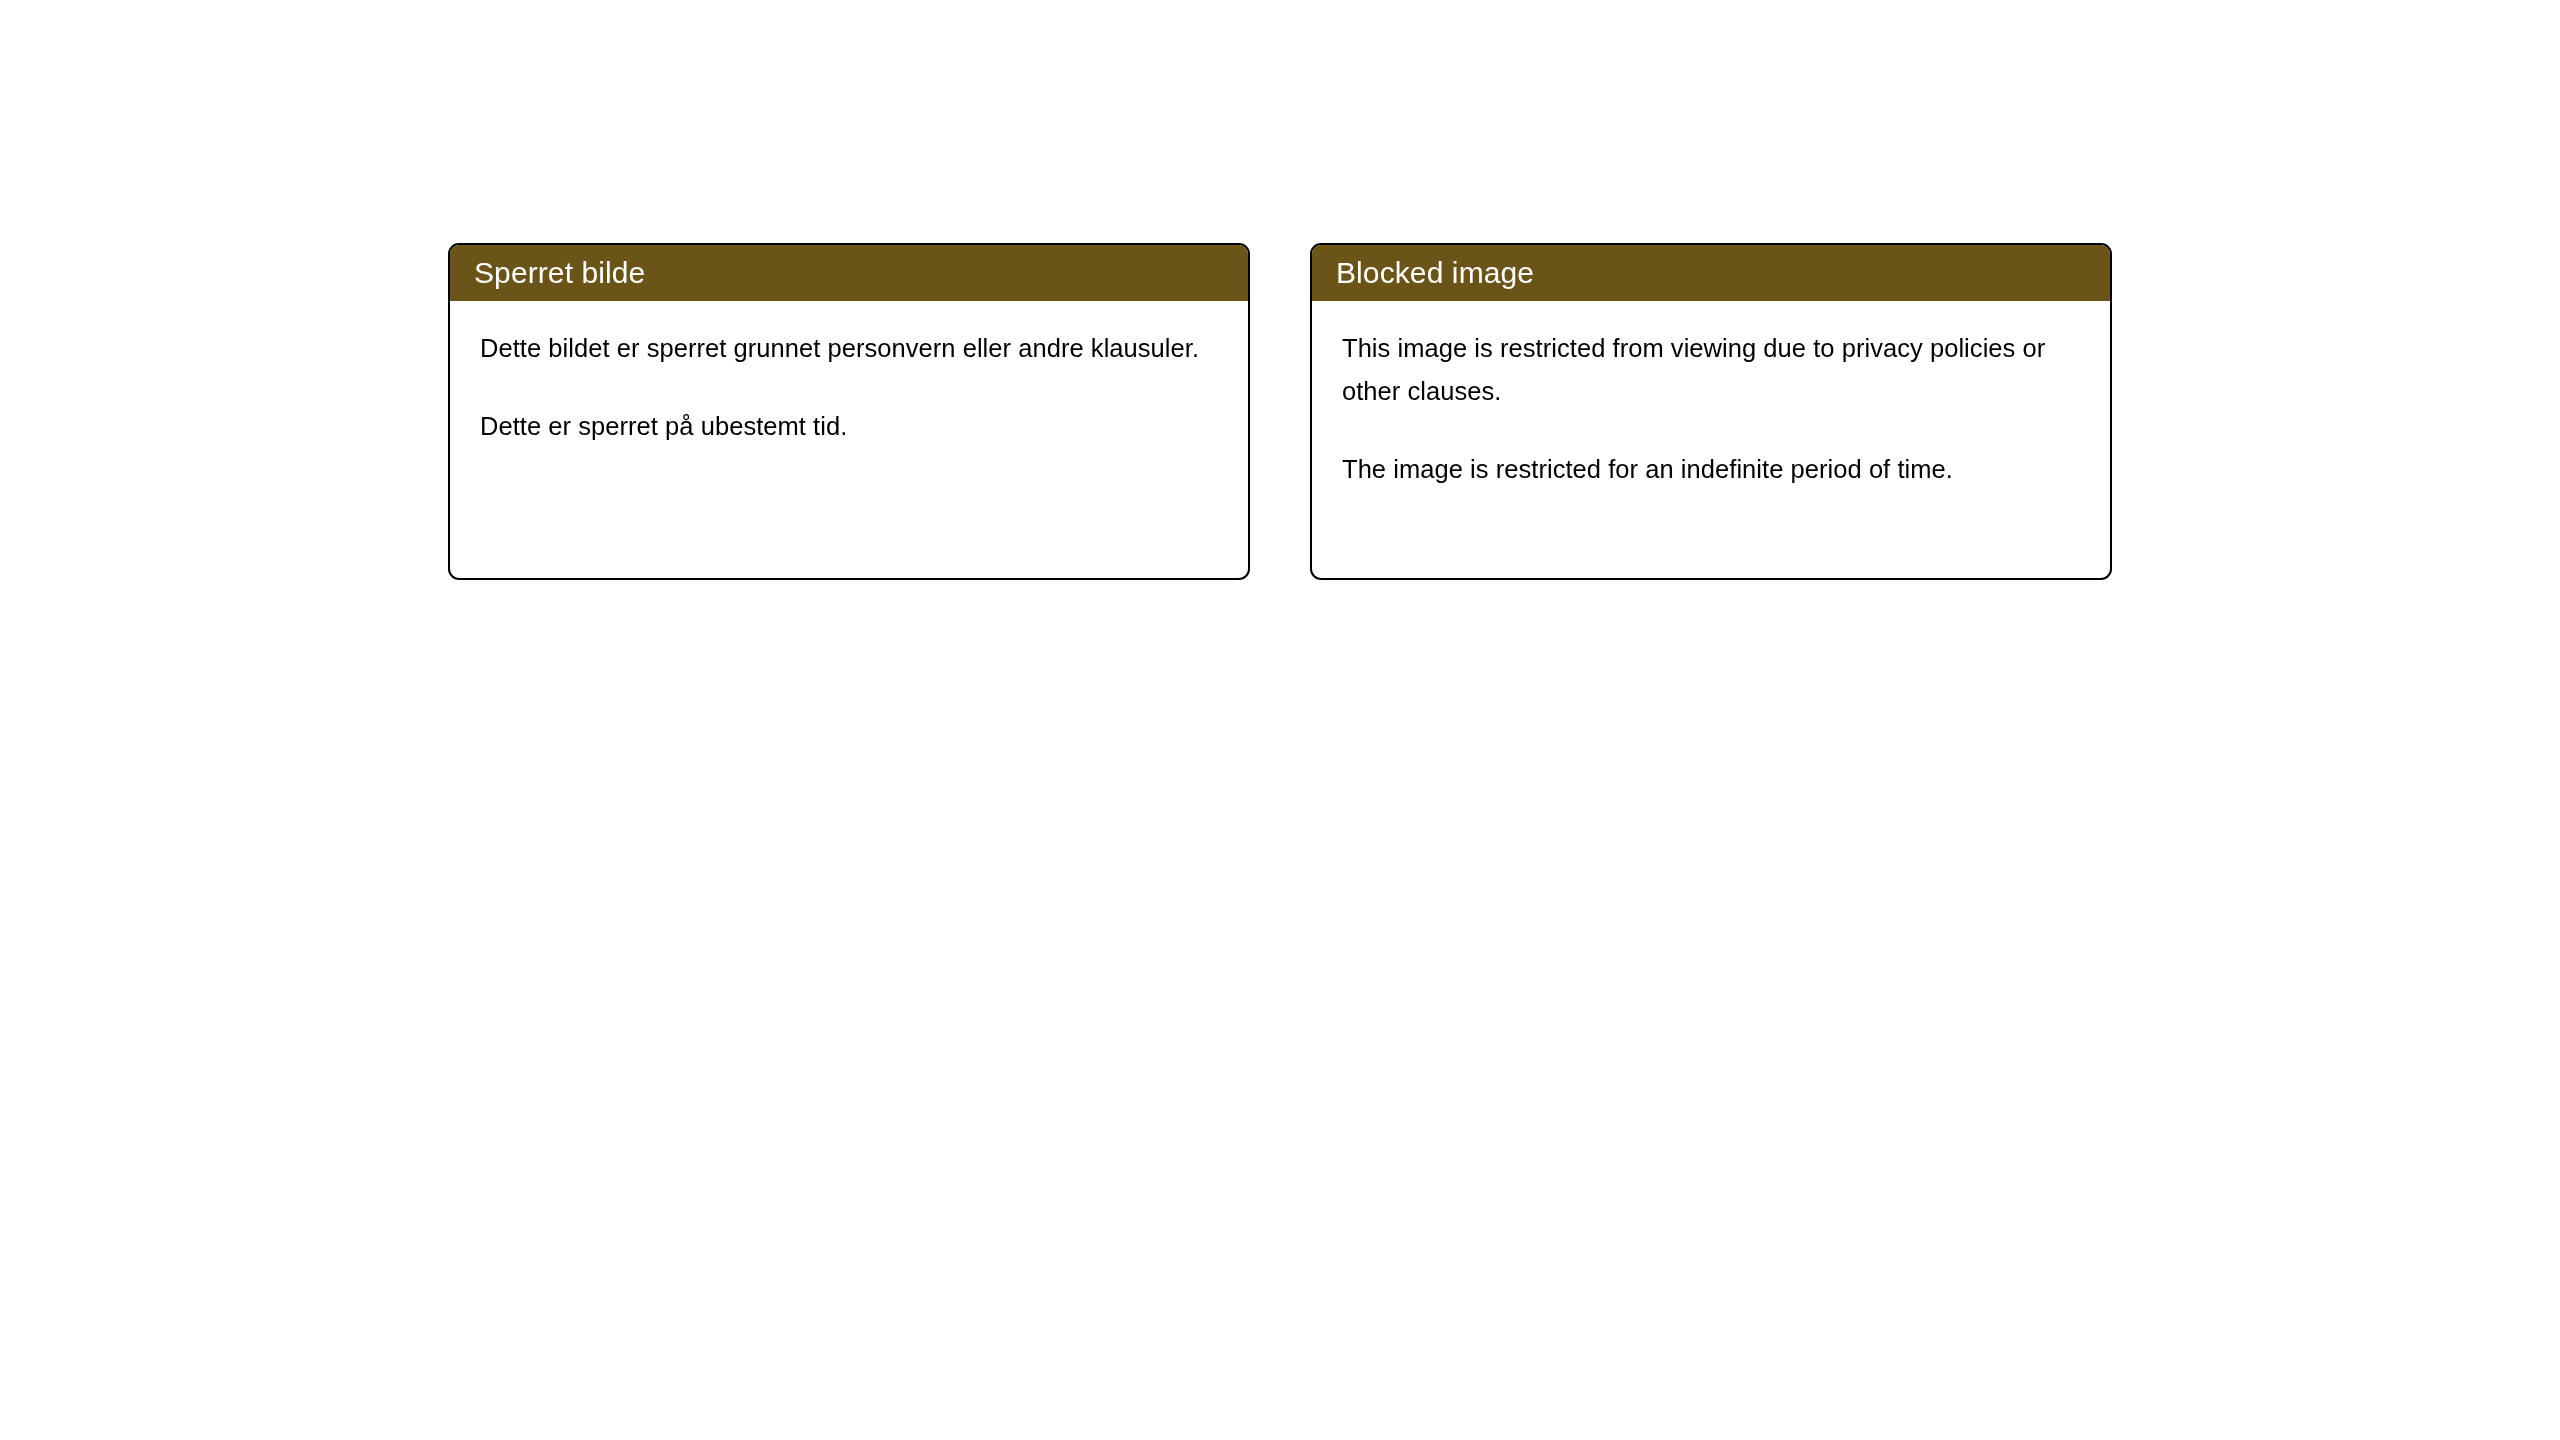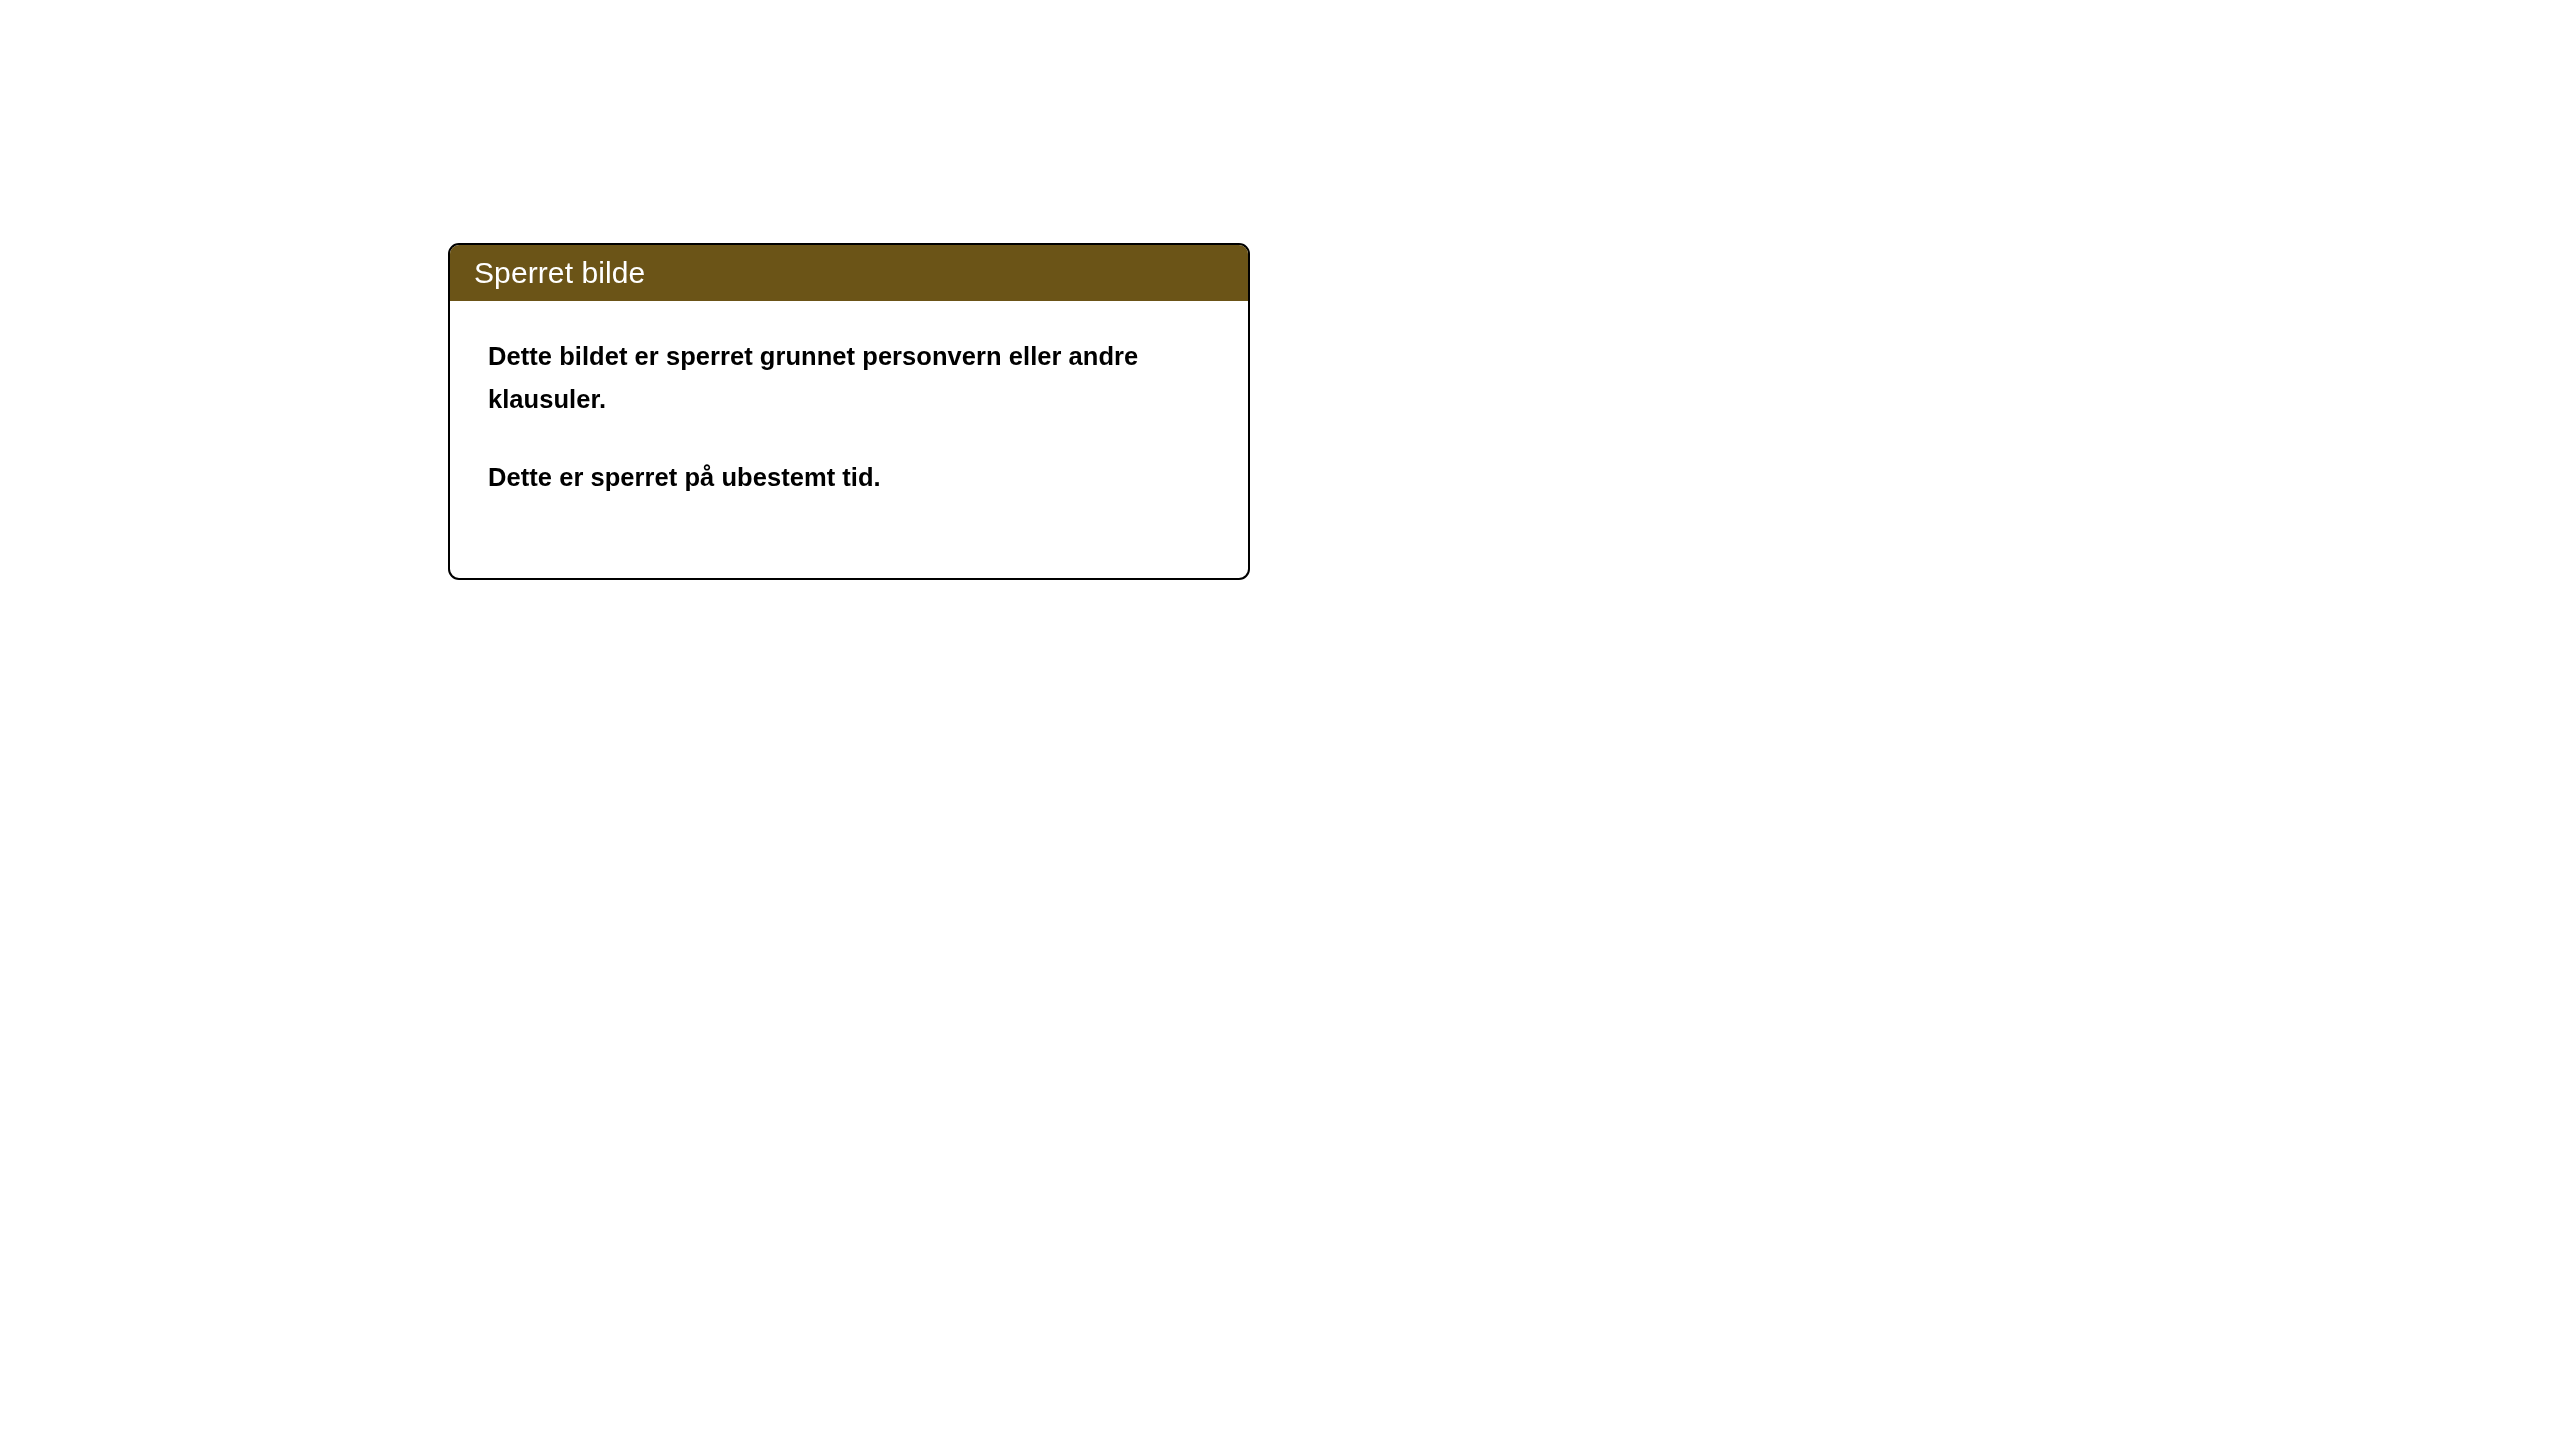--- a/index.html
+++ b/index.html
@@ -60,24 +60,24 @@
     letter-spacing: 0.1px;
     white-space: nowrap;
   }
 
   .panel-body {
     padding: 22px 26px 0 26px;
     box-sizing: border-box;
   }
 
   .panel-paragraph {
-    margin: 12px;
+    margin: 4px;
     color: #000000;
     font-size: 25.5px;
-    font-weight: 700;
+    font-weight: 400;
     line-height: 43px;
     letter-spacing: 0.05px;
   }
 
   .panel-paragraph + .panel-paragraph {
     margin-top: 35px;
   }
 </style>
 </head>
 <body>
@@ -87,14 +87,23 @@
   <section class="notice-panel panel-left">
     <div class="panel-header">
       <h2 class="panel-title">Sperret bilde</h2>
     </div>
     <div class="panel-body">
       <p class="panel-paragraph">Dette bildet er sperret grunnet personvern eller andre klausuler.</p>
       <p class="panel-paragraph">Dette er sperret på ubestemt tid.</p>
     </div>
   </section>
 
+  <section class="notice-panel panel-right">
+    <div class="panel-header">
+      <h2 class="panel-title">Blocked image</h2>
+    </div>
+    <div class="panel-body">
+      <p class="panel-paragraph">This image is restricted from viewing due to privacy policies or other clauses.</p>
+      <p class="panel-paragraph">The image is restricted for an indefinite period of time.</p>
+    </div>
+  </section>
 
 </div>
 
 </body></html>

